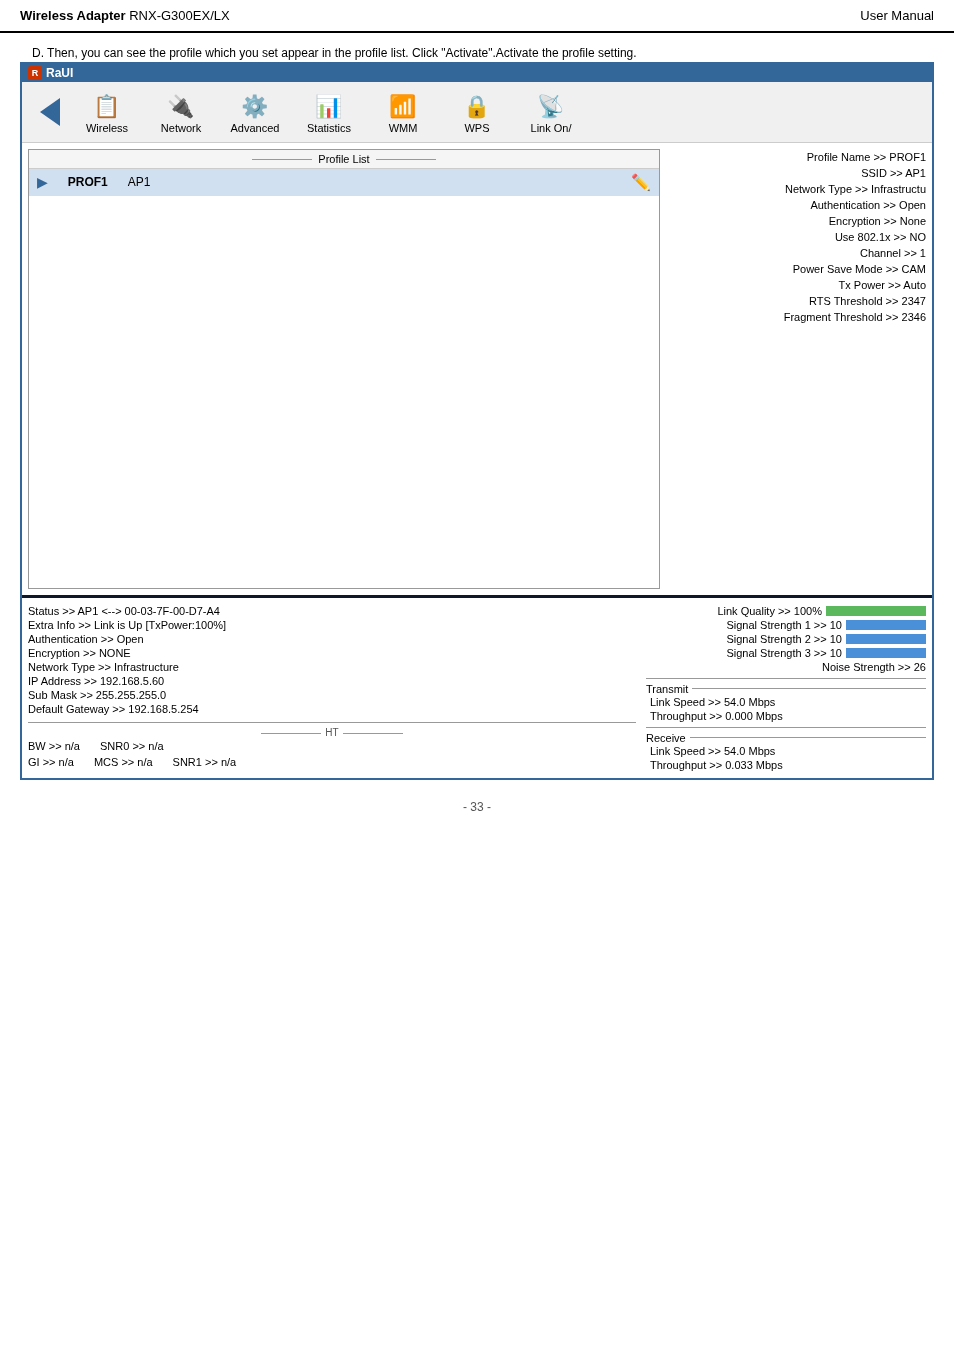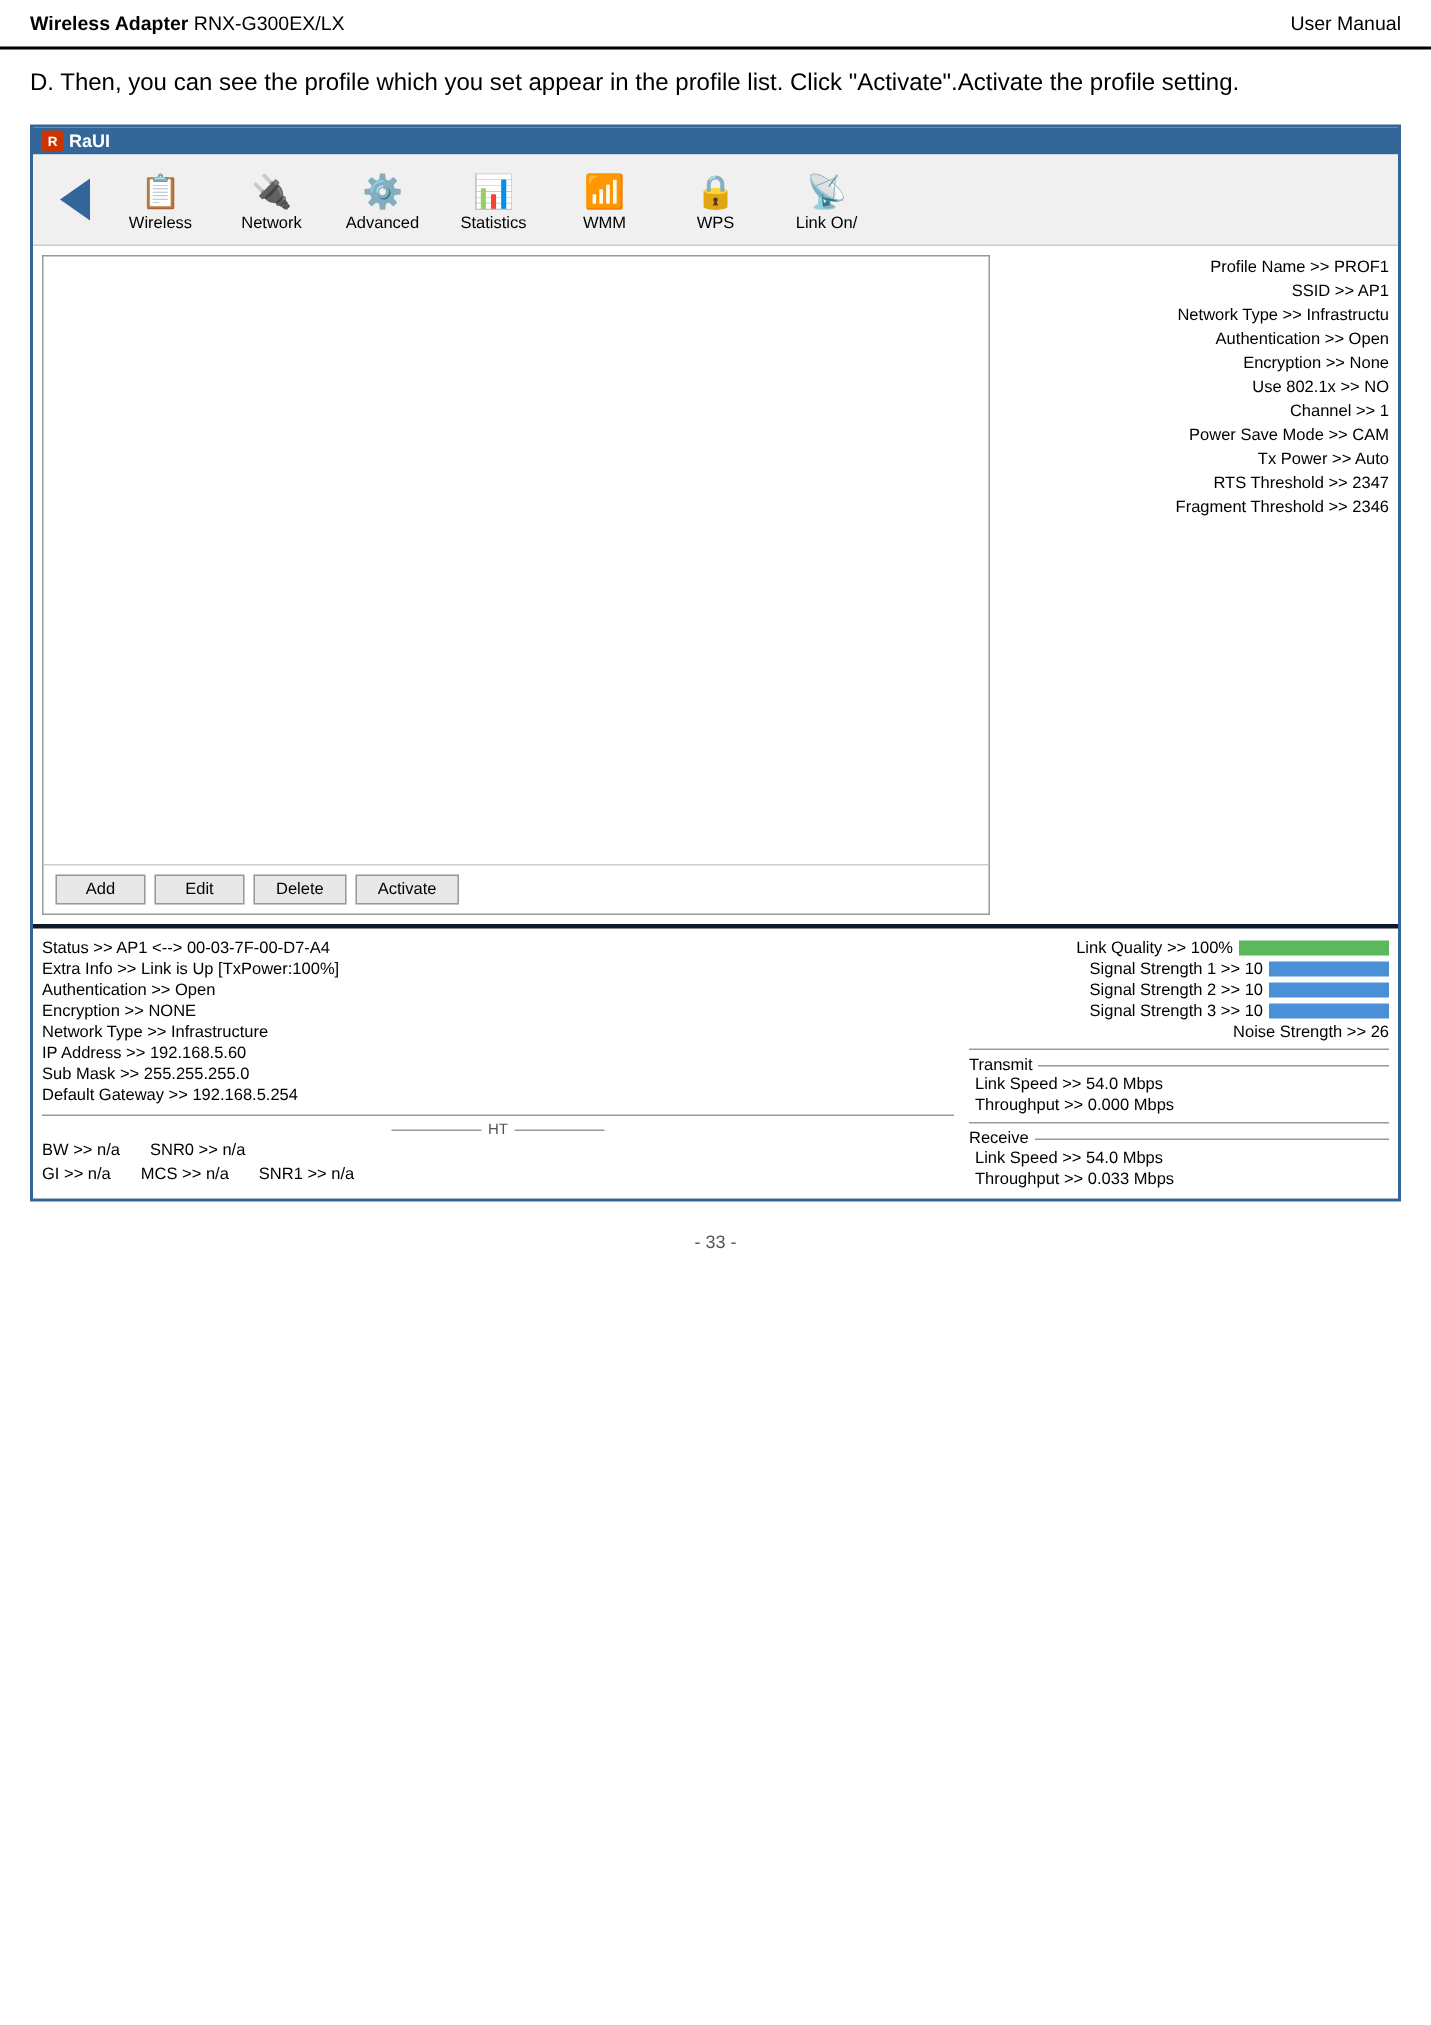--- a/index.html
+++ b/index.html
@@ -18,23 +18,24 @@
       justify-content: space-between;
       align-items: center;
     }
     .page-header-left {
       font-size: 13px;
     }
     .page-header-left span.bold { font-weight: bold; }
     .page-header-right { font-size: 13px; }
 
     .top-text {
-      padding: 12px 20px 16px 20px;
-      font-size: 16px;
+      padding: 12px 20px 0 20px;
+      font-size: 12px;
       line-height: 1.4;
+      margin-left: 12px;
     }
 
     .raui-window {
       margin: 0 20px;
       border: 2px solid #336699;
       background: #fff;
     }
 
     .raui-titlebar {
       background: #336699;
@@ -333,27 +334,30 @@
     <div class="toolbar-item">
       <span class="icon-radio">📡</span>
       <span class="toolbar-label">Link On/</span>
     </div>
   </div>
 
   <div class="main-content">
 
     <div class="left-panel">
       <div class="left-panel-inner">
+        <div class="profile-list-content">
+          <div class="profile-list-header">Profile List</div>
+          <div class="profile-row">
+            <span class="profile-arrow">▶</span>
+            <span class="profile-name">PROF1</span>
+            <span class="profile-ssid">AP1</span>
+            <span class="profile-edit-icon">✏️</span>
+          </div>
+        </div>
         <div style="flex:1;"></div>
-        <div class="buttons-row">
-          <button class="btn">Add</button>
-          <button class="btn">Edit</button>
-          <button class="btn">Delete</button>
-          <button class="btn">Activate</button>
-        </div>
       </div>
     </div>
 
     <div class="right-panel">
       <div class="profile-info-line">Profile Name &gt;&gt; PROF1</div>
       <div class="profile-info-line">SSID &gt;&gt; AP1</div>
       <div class="profile-info-line">Network Type &gt;&gt; Infrastructu</div>
       <div class="profile-info-line">Authentication &gt;&gt; Open</div>
       <div class="profile-info-line">Encryption &gt;&gt; None</div>
       <div class="profile-info-line">Use 802.1x &gt;&gt; NO</div>

